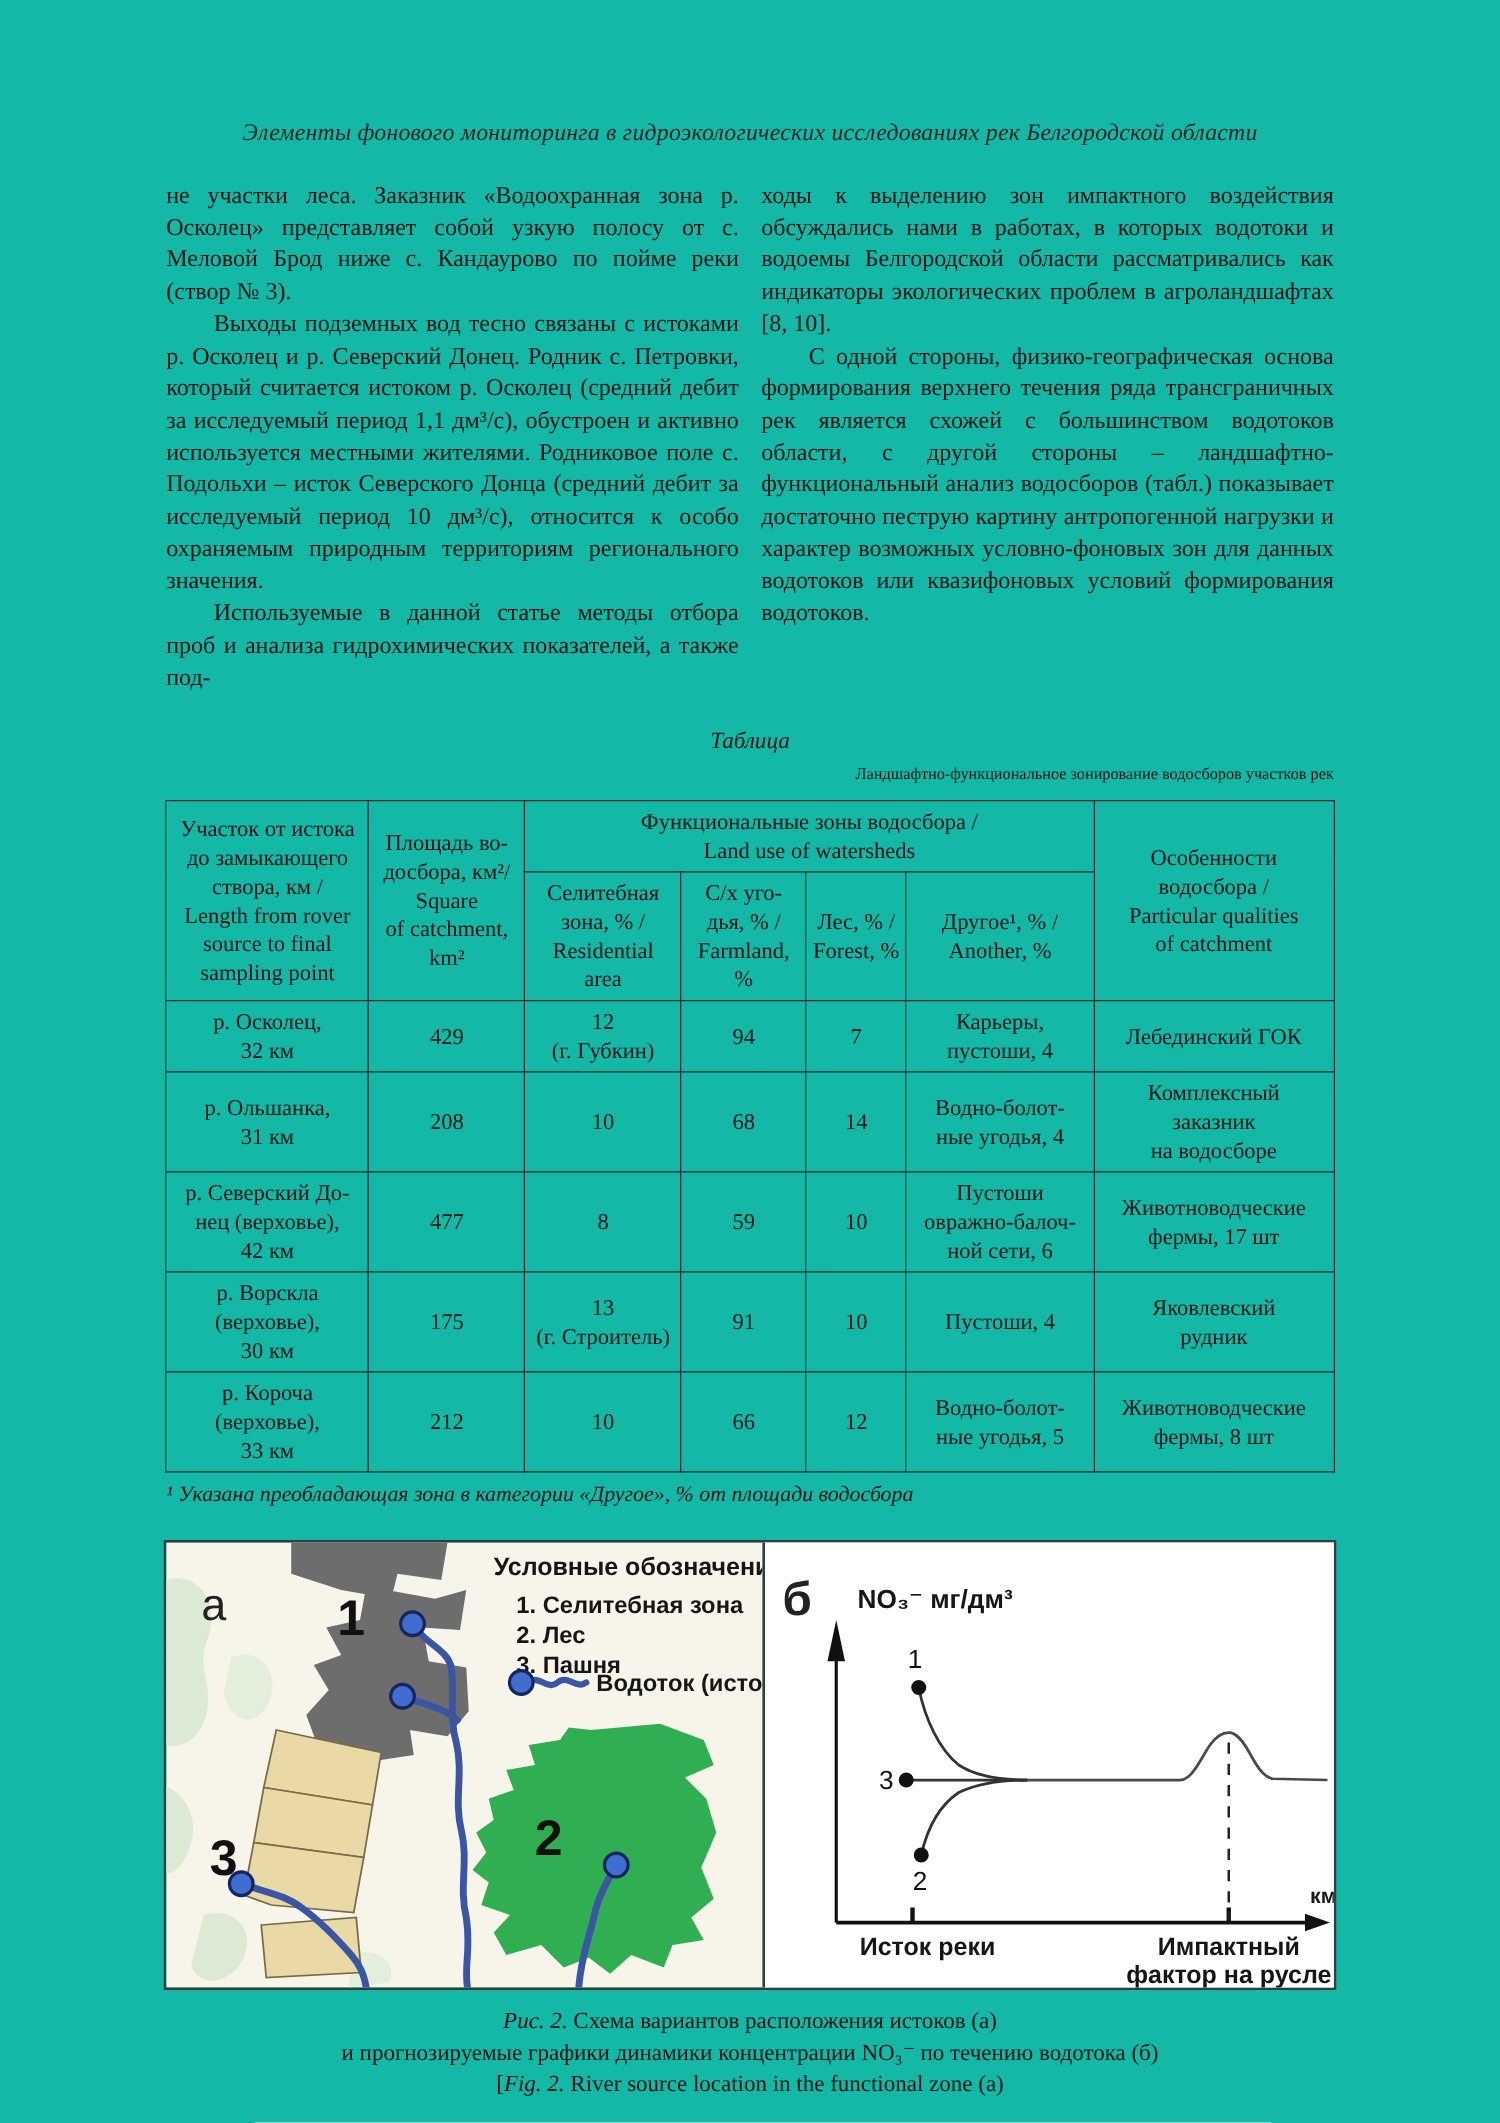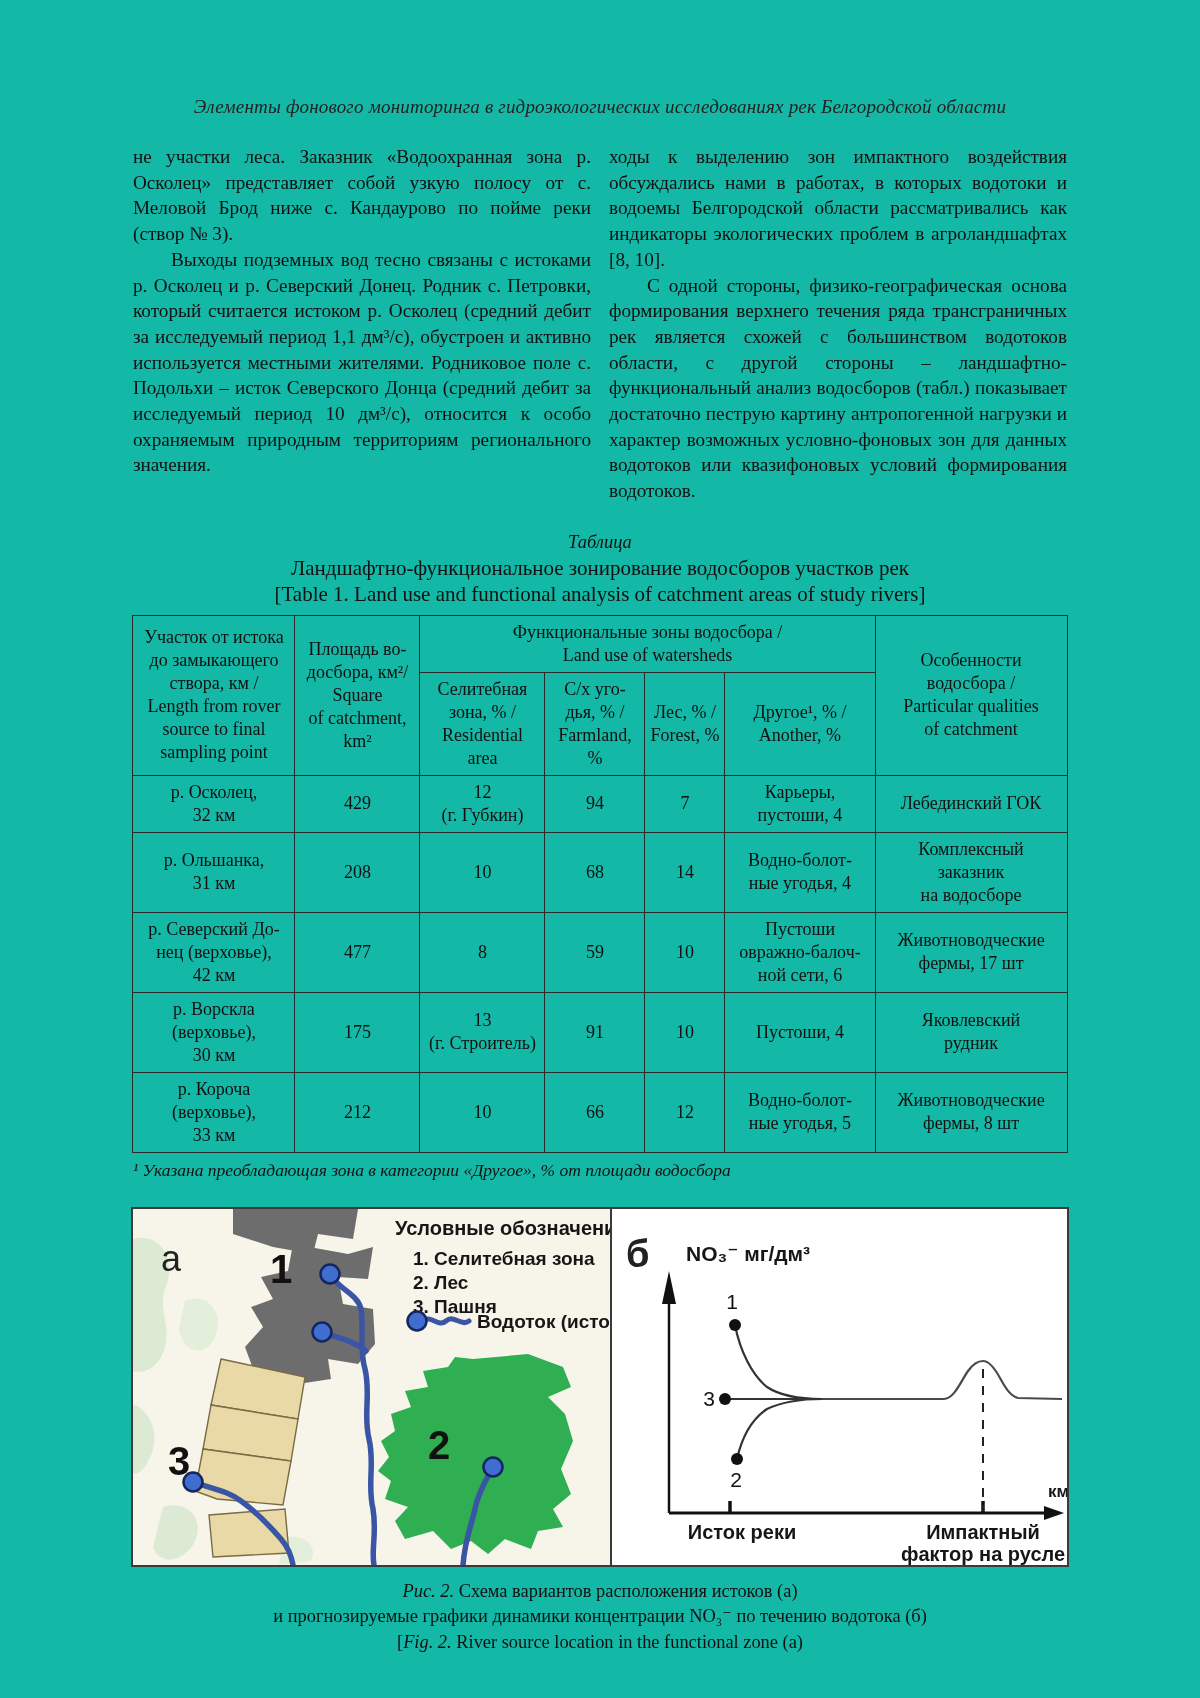--- a/index.html
+++ b/index.html
@@ -13,21 +13,21 @@
     font-size:19px;letter-spacing:.2px;color:#222;
   }
   .columns{
     margin:26px 133px 14px;display:flex;gap:18px;
     font-size:19.2px;line-height:25.7px;text-align:justify;
   }
   .col{flex:1;}
   .col p{margin:0;text-indent:38px;}
   .col p.no-indent{text-indent:0;}
   .table-label{margin:28px 133px 0;text-align:center;font-style:italic;font-size:18.5px;}
-  .table-title{margin:2px 133px 0;text-align:center;font-size:21px;line-height:26px;}
+  .table-title{margin:2px 133px 0;text-align:right;font-size:13px;line-height:26px;}
   table.main-table{
     margin:8px auto 0;width:934px;border-collapse:collapse;
     font-size:18px;color:#111;table-layout:fixed;
   }
   table.main-table th,table.main-table td{
     border:1.5px solid #2b2b2b;padding:5px 4px;text-align:center;
     vertical-align:middle;font-weight:normal;line-height:23px;white-space:pre-line;
   }
   .footnote{margin:7px 133px 0;font-size:17.5px;font-style:italic;}
   .figure{
@@ -45,31 +45,31 @@
 <body>
 
 <div class="page">
 
   <div class="running-head">Элементы фонового мониторинга в гидроэкологических исследованиях рек Белгородской области</div>
 
   <div class="columns">
     <div class="col">
       <p class="no-indent">не участки леса. Заказник «Водоохранная зона р. Осколец» представляет собой узкую полосу от с. Меловой Брод ниже с. Кандаурово по пойме реки (створ № 3).</p>
       <p>Выходы подземных вод тесно связаны с истоками р. Осколец и р. Северский Донец. Родник с. Петровки, который считается истоком р. Осколец (средний дебит за исследуемый период 1,1 дм³/с), обустроен и активно используется местными жителями. Родниковое поле с. Подольхи – исток Северского Донца (средний дебит за исследуемый период 10 дм³/с), относится к особо охраняемым природным территориям регионального значения.</p>
+      <p>Используемые в данной статье методы отбора проб и анализа гидрохимических показателей, а также под-</p>
     </div>
     <div class="col">
       <p class="no-indent">ходы к выделению зон импактного воздействия обсуждались нами в работах, в которых водотоки и водоемы Белгородской области рассматривались как индикаторы экологических проблем в агроландшафтах [8, 10].</p>
       <p>С одной стороны, физико-географическая основа формирования верхнего течения ряда трансграничных рек является схожей с большинством водотоков области, с другой стороны – ландшафтно-функциональный анализ водосборов (табл.) показывает достаточно пеструю картину антропогенной нагрузки и характер возможных условно-фоновых зон для данных водотоков или квазифоновых условий формирования водотоков.</p>
     </div>
   </div>
 
   <div class="table-label">Таблица</div>
   <div class="table-title">
     <div>Ландшафтно-функциональное зонирование водосборов участков рек</div>
-    <div>[Table 1. Land use and functional analysis of catchment areas of study rivers]</div>
   </div>
 
   <table class="main-table">
     <colgroup>
       <col style="width:162px">
         <col style="width:125px">
         <col style="width:125px">
       <col style="width:100px">
         <col style="width:80px">
         <col style="width:150px">

